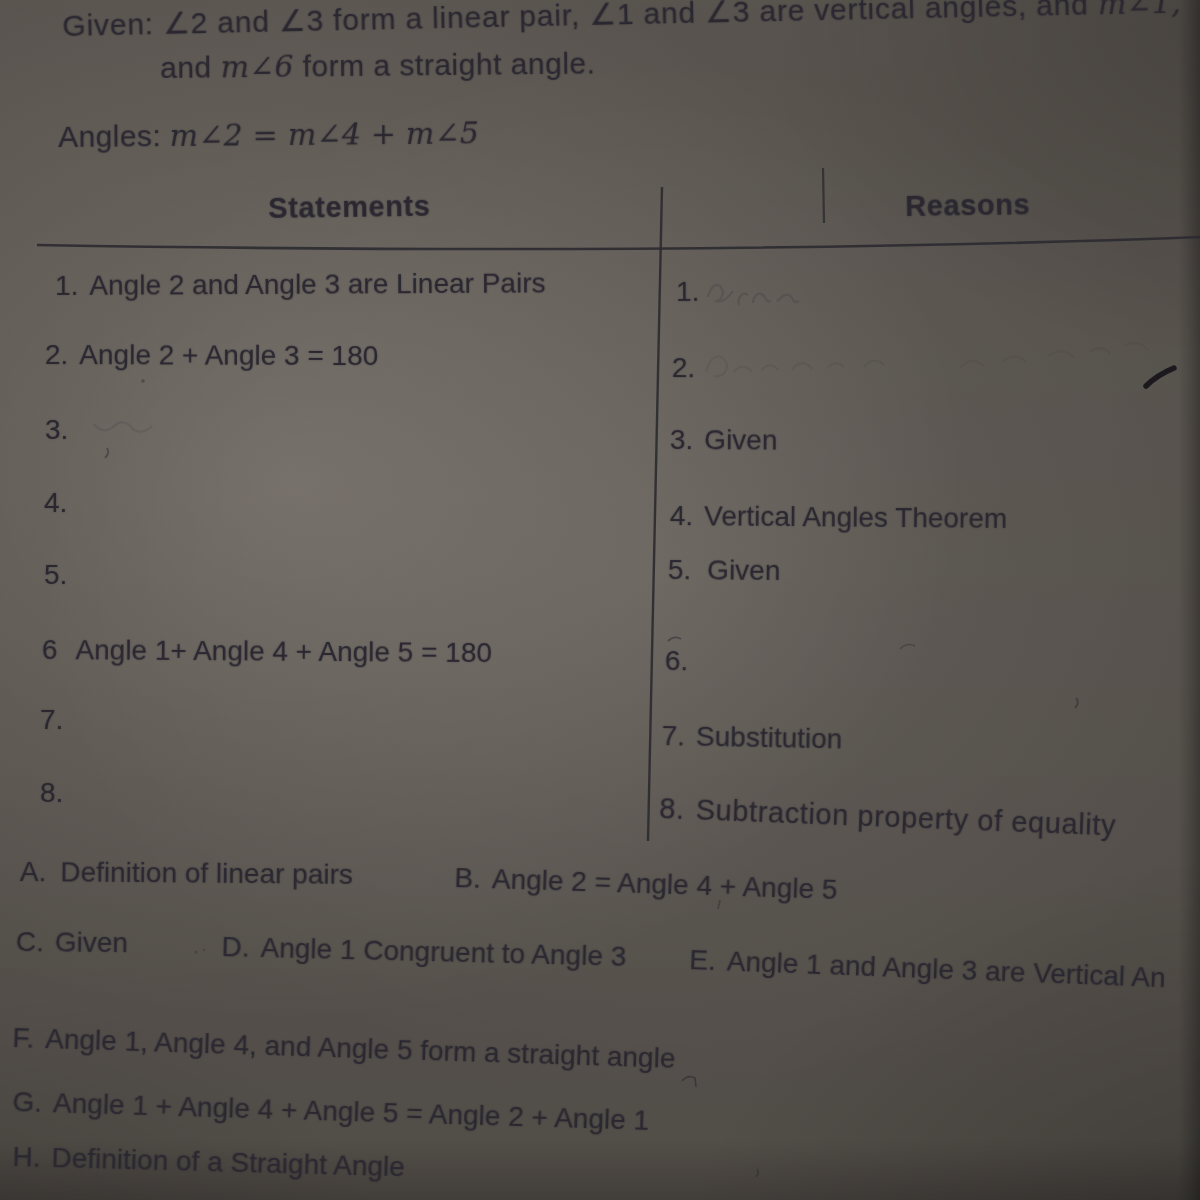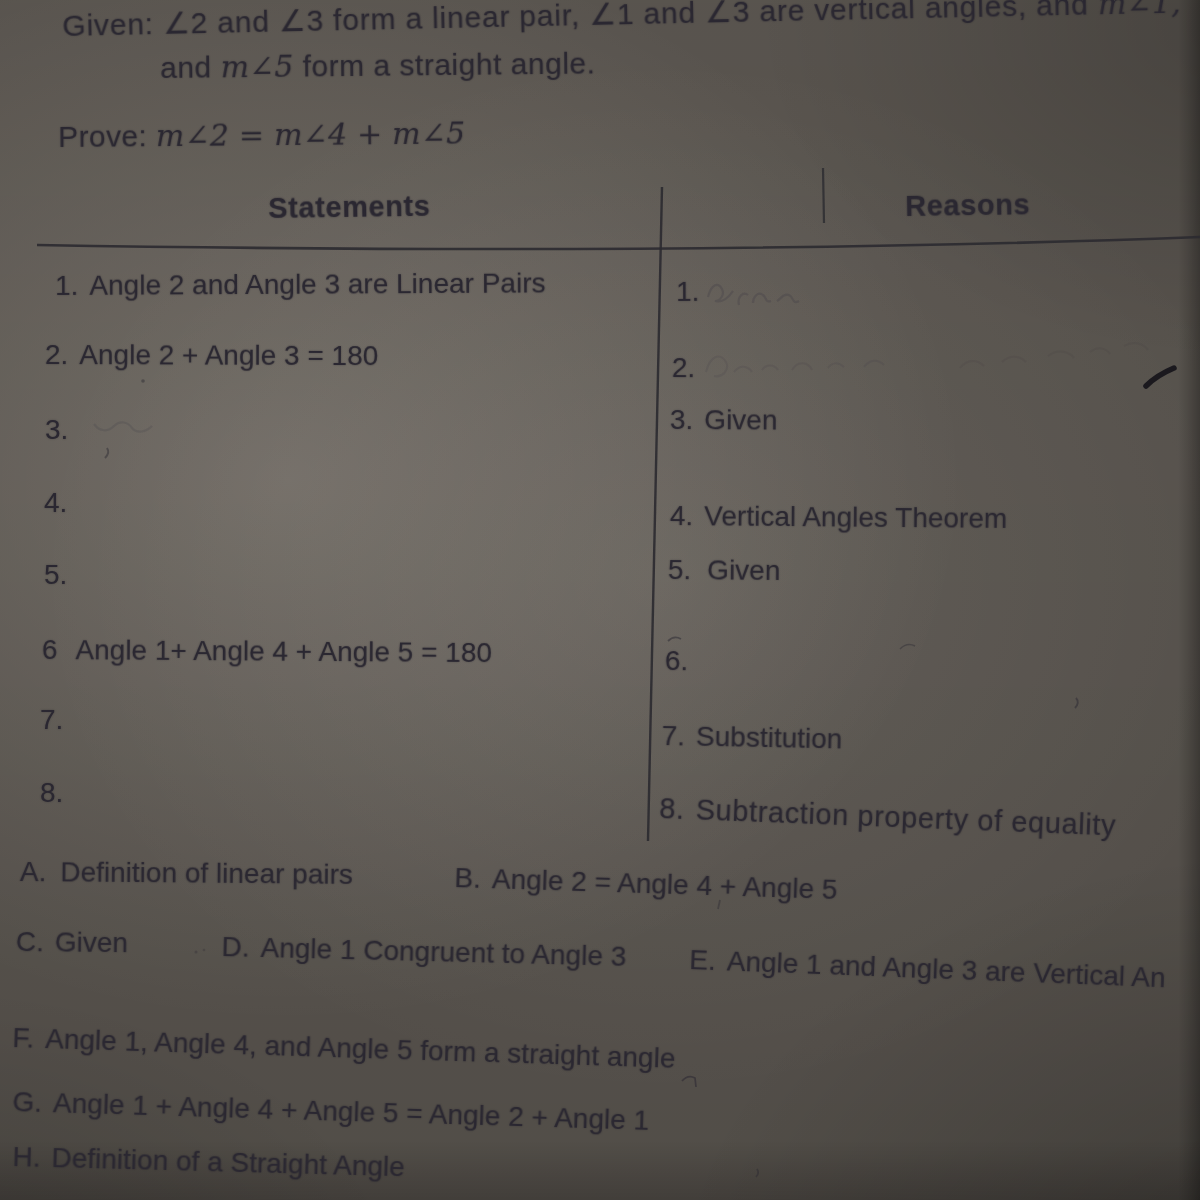--- a/index.html
+++ b/index.html
@@ -51,39 +51,39 @@
     <path d="M1076,698 c3,3 2,7 -1,10" stroke="#2a2731" stroke-width="1.8" fill="none" opacity="0.5"></path>
     <path d="M720,900 l-2,9" stroke="#2a2731" stroke-width="1.8" fill="none" opacity="0.4"></path>
     <circle cx="196" cy="952" r="1.5" fill="#2a2731" opacity="0.32"></circle>
     <circle cx="204" cy="950" r="1.3" fill="#2a2731" opacity="0.28"></circle>
     <path d="M682,1081 q6,-7 13,-3 l1,9" stroke="#2a2731" stroke-width="1.7" fill="none" opacity="0.55"></path>
     <path d="M757,1169 c2,3 1,6 -1,8" stroke="#2a2731" stroke-width="1.7" fill="none" opacity="0.45"></path>
   </svg>
 
   <div class="t given-font" style="left:62px;top:8px;transform:rotate(-1.2deg);"><span>Given: ∠2 and ∠3 form a linear pair, ∠1 and ∠3 are vertical angles, and </span><span class="math">m∠1,</span></div>
 
-  <div class="t given-font" style="left:160px;top:50px;transform:rotate(-0.6deg);letter-spacing:0.5px;"><span>and </span><span class="math">m∠5</span><span> form a straight angle.</span></div>
+  <div class="t given-font" style="left:160px;top:50px;transform:rotate(-0.6deg);letter-spacing:0.5px;"><span>and </span><span class="math">m∠6</span><span> form a straight angle.</span></div>
 
-  <div class="t given-font" style="left:58px;top:119px;transform:rotate(-0.5deg);letter-spacing:0.4px;"><span>Prove: </span><span class="math">m∠2 = m∠4 + m∠5</span></div>
+  <div class="t given-font" style="left:58px;top:119px;transform:rotate(-0.5deg);letter-spacing:0.4px;"><span>Angles: </span><span class="math">m∠2 = m∠4 + m∠5</span></div>
 
   <div class="t hdr" style="left:268px;top:192px;transform:rotate(-0.8deg);">Statements</div>
   <div class="t hdr" style="left:905px;top:190px;transform:rotate(-0.8deg);">Reasons</div>
 
   <div class="t" style="left:55px;top:270px;transform:rotate(-0.3deg);"><span class="num">1.</span><span>Angle 2 and Angle 3 are Linear Pairs</span></div>
   <div class="t" style="left:45px;top:339px;transform:rotate(0.2deg);"><span class="num">2.</span><span>Angle 2 + Angle 3 = 180</span></div>
   <div class="t" style="left:45px;top:414px;"><span class="num">3.</span><span></span></div>
   <div class="t" style="left:44px;top:487px;"><span class="num">4.</span><span></span></div>
   <div class="t" style="left:44px;top:559px;"><span class="num">5.</span><span></span></div>
   <div class="t" style="left:42px;top:634px;transform:rotate(0.4deg);"><span class="num" style="margin-right:18px;">6</span><span>Angle 1+ Angle 4 + Angle 5 = 180</span></div>
   <div class="t" style="left:40px;top:704px;"><span class="num">7.</span><span></span></div>
   <div class="t" style="left:40px;top:777px;"><span class="num">8.</span><span></span></div>
 
   <div class="t" style="left:676px;top:276px;transform:rotate(-0.4deg);"><span class="num">1.</span><span></span></div>
   <div class="t" style="left:672px;top:352px;transform:rotate(0.4deg);"><span class="num">2.</span><span></span></div>
-  <div class="t" style="left:670px;top:404px;transform:rotate(0.3deg);"><span class="num">3.</span><span>Given</span></div>
+  <div class="t" style="left:670px;top:424px;transform:rotate(0.3deg);"><span class="num">3.</span><span>Given</span></div>
   <div class="t" style="left:670px;top:500px;transform:rotate(0.5deg);"><span class="num">4.</span><span>Vertical Angles Theorem</span></div>
   <div class="t" style="left:668px;top:554px;transform:rotate(0.5deg);"><span class="num" style="margin-right:16px;">5.</span><span>Given</span></div>
   <div class="t" style="left:665px;top:645px;transform:rotate(0.5deg);"><span class="num">6.</span><span></span></div>
   <div class="t" style="left:662px;top:720px;transform:rotate(1.1deg);"><span class="num">7.</span><span>Substitution</span></div>
   <div class="t" style="left:660px;top:792px;transform:rotate(2.2deg);letter-spacing:0.6px;font-size:29px;"><span class="num">8.</span><span>Subtraction property of equality</span></div>
 
   <div class="t" style="left:20px;top:856px;transform:rotate(0.5deg);"><span class="num" style="margin-right:14px;">A.</span><span>Definition of linear pairs</span></div>
   <div class="t" style="left:455px;top:862px;transform:rotate(1.8deg);"><span class="num">B.</span><span>Angle 2 = Angle 4 + Angle 5</span></div>
   <div class="t" style="left:16px;top:926px;transform:rotate(0.6deg);"><span class="num">C.</span><span>Given</span></div>
   <div class="t" style="left:222px;top:931px;transform:rotate(1.4deg);"><span class="num">D.</span><span>Angle 1 Congruent to Angle 3</span></div>

